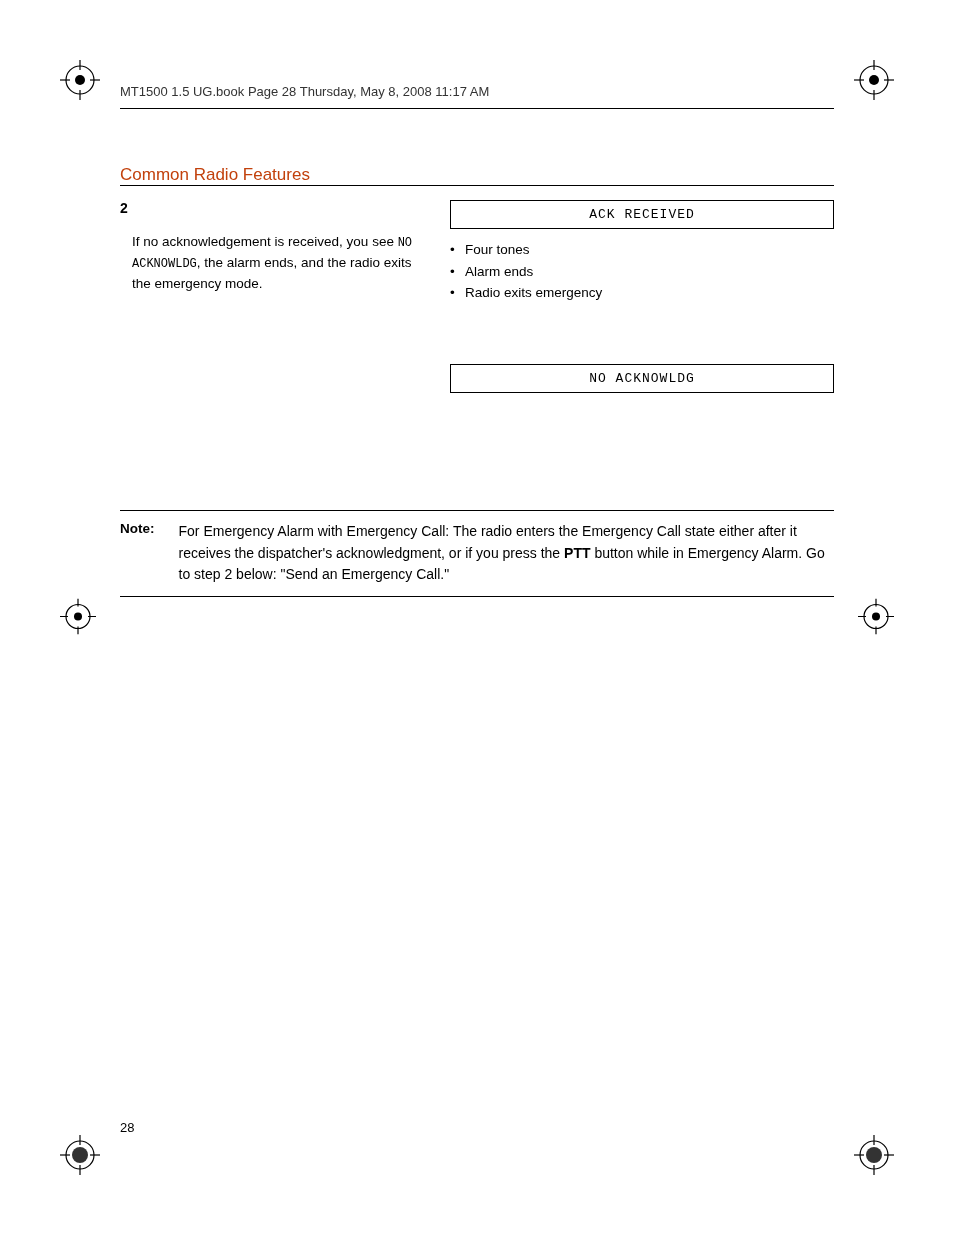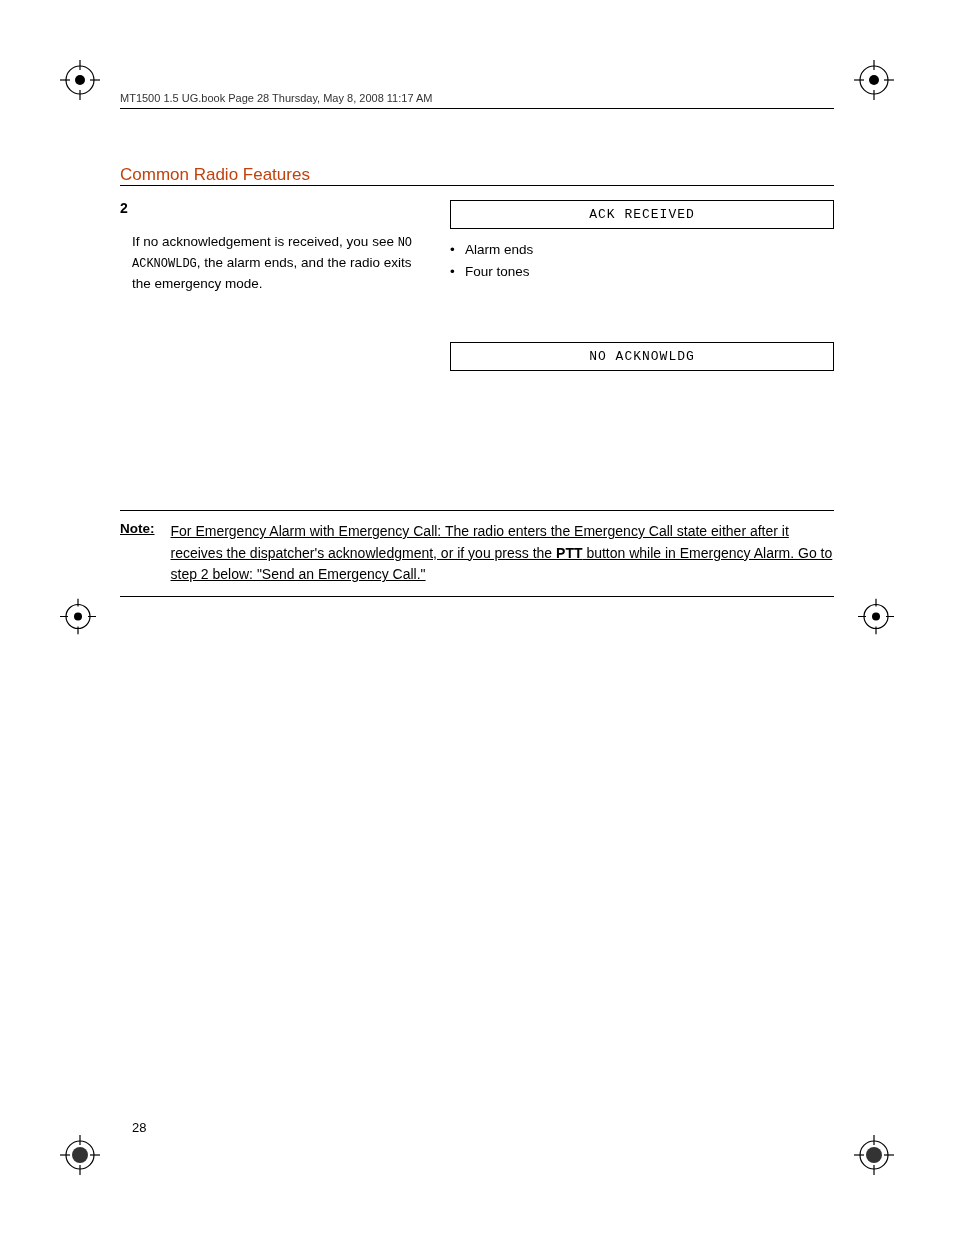--- a/index.html
+++ b/index.html
@@ -47,23 +47,23 @@
     .mid-mark {
       position: absolute;
     }
 
     .mid-left { top: 50%; left: 60px; transform: translateY(-50%); }
     .mid-right { top: 50%; right: 60px; transform: translateY(-50%); }
 
     
     .header-info {
       position: absolute;
-      top: 92px;
-      left: 120px;
-      font-size: 11px;
+      top: 84px;
+      left: 120px;
+      font-size: 13px;
       color: #333;
     }
 
     
     .top-rule {
       position: absolute;
       top: 108px;
       left: 120px;
       right: 120px;
       border: none;
@@ -186,22 +186,21 @@
     }
 
     .note-rule-bottom {
       border: none;
       border-top: 1px solid #000;
       margin-top: 10px;
     }
 
     .note-content {
       display: flex;
-      gap: 16px;
-      text-decoration: underline;
+      gap: 24px;
     }
 
     .note-label {
       font-weight: bold;
       font-size: 13.5px;
       flex-shrink: 0;
       white-space: nowrap;
     }
 
     .note-text {
@@ -210,21 +209,21 @@
     }
 
     .note-text strong {
       font-weight: bold;
     }
 
     
     .page-number {
       position: absolute;
       bottom: 100px;
-      left: 132px;
+      left: 120px;
       font-size: 13px;
     }
 
     
     .reg-mark {
       width: 36px;
       height: 36px;
     }
   </style>
 </head>
@@ -322,22 +321,23 @@
             If no acknowledgement is received, you see <span class="mono">NO ACKNOWLDG</span>, the alarm ends, and the radio exits the emergency mode.
           </div>
         </div>
       </div>
 
       <div class="right-col">
 
         <div class="display-box">ACK RECEIVED</div>
 
         <ul class="bullet-list">
+          <li>Four tones</li>
           <li>Alarm ends</li>
-          <li>Four tones</li>
+          <li>Radio exits emergency</li>
         </ul>
 
         <div style="height: 60px;"></div>
 
         <div class="display-box">NO ACKNOWLDG</div>
       </div>
     </div>
 
   </div>
 

